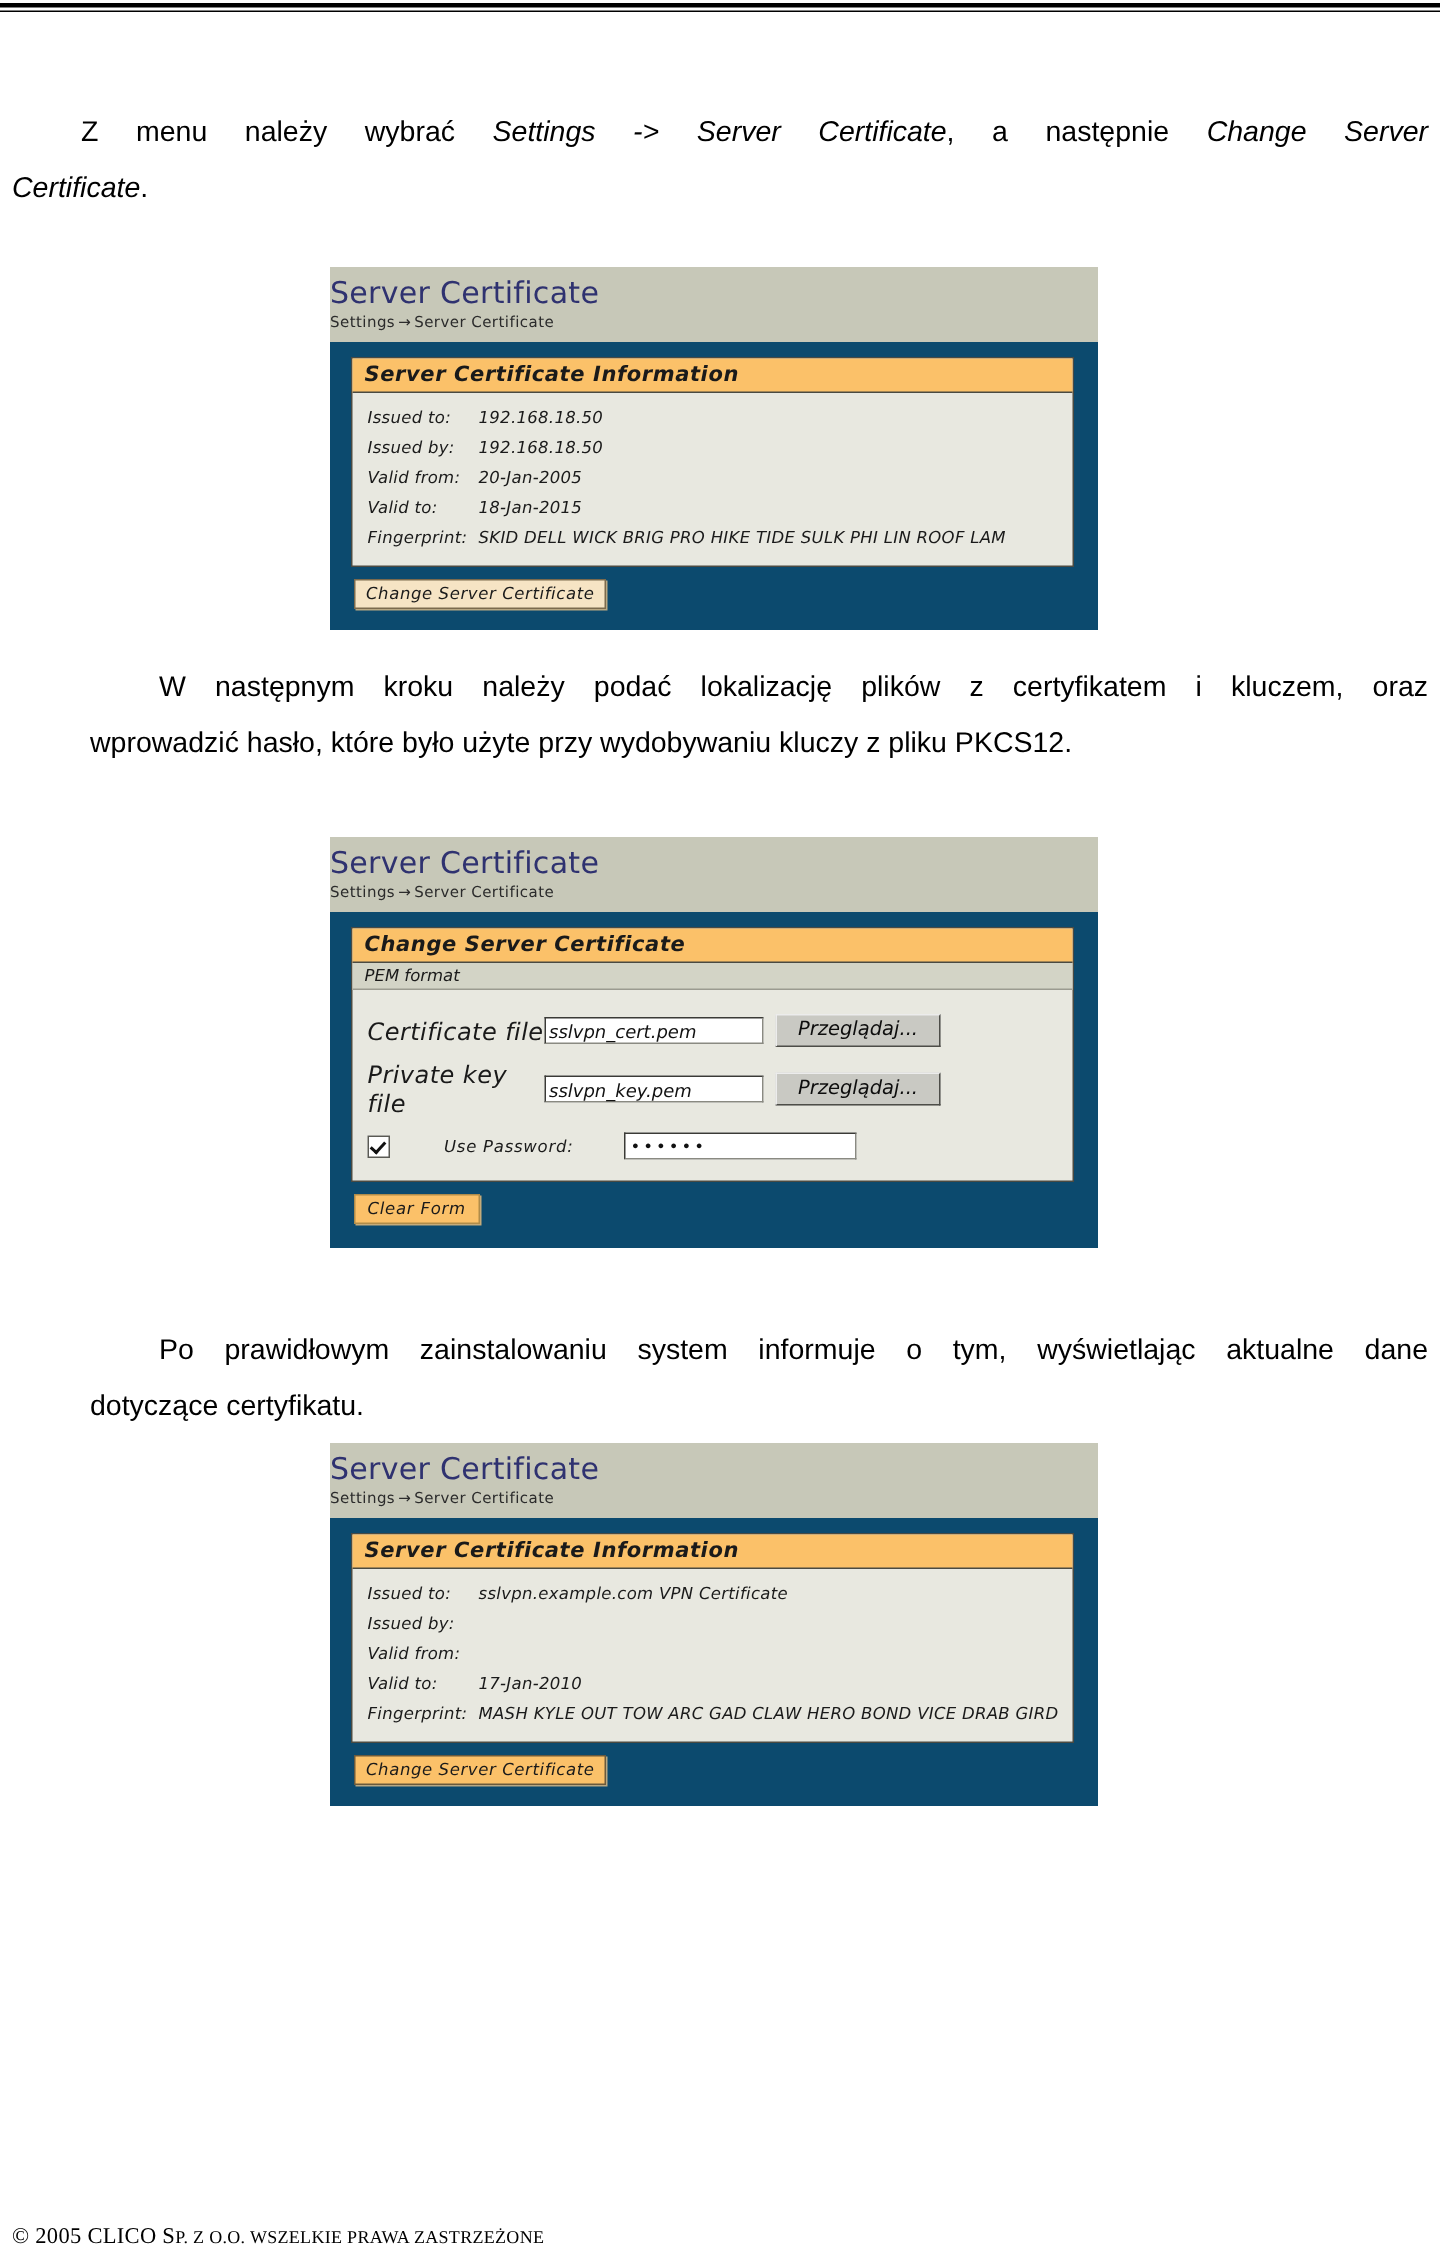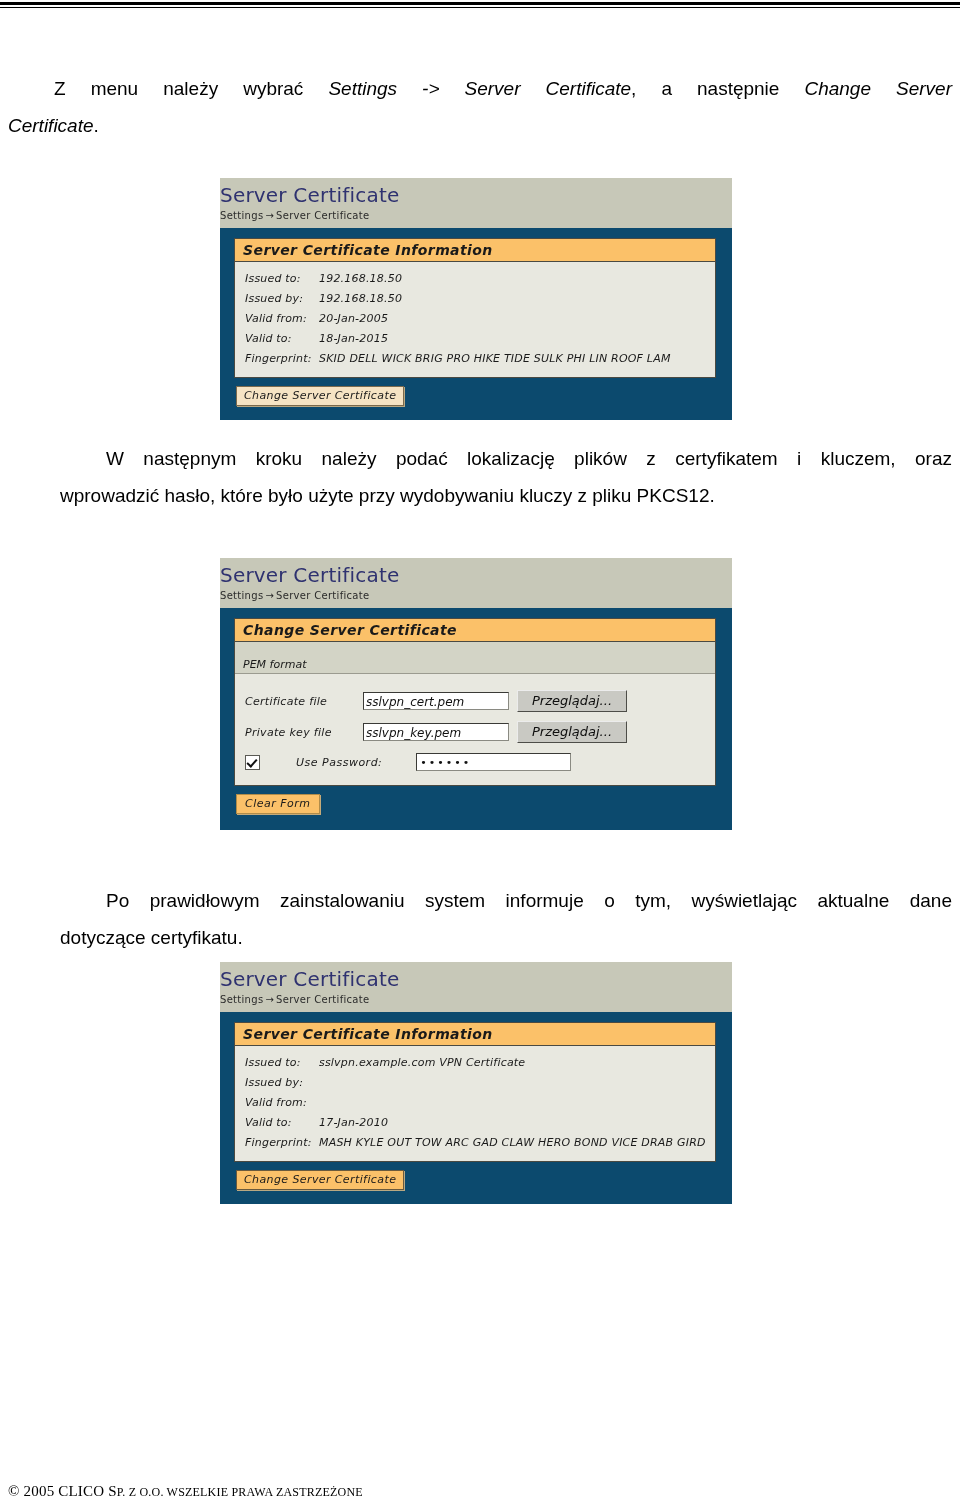--- a/index.html
+++ b/index.html
@@ -116,21 +116,21 @@
     font-weight: bold;
     color: #1a1a1a;
     padding: 3px 8px 3px 8px;
     letter-spacing: 0.4px;
   }
   .panel-sub {
     background: #d3d4c6;
     border-bottom: 1px solid #9b9b90;
     font-size: 11px;
     color: #1a1a1a;
-    padding: 16px 8px 2px 8px;
+    padding: 2px 8px 2px 8px;
   }
   .panel-inner { padding: 7px 8px 8px 10px; }
 
   
   .info-row {
     display: flex;
     font-size: 11px;
     color: #1a1a1a;
     line-height: 20px;
     letter-spacing: 0.2px;
@@ -166,21 +166,21 @@
     box-shadow: 1px 1px 0 #c6ab79;
   }
 
   
   .form-row {
     display: flex;
     align-items: center;
     margin: 9px 0 9px 0;
   }
   .form-label {
-    font-size: 11px;
+    font-size: 16px;
     color: #1a1a1a;
     width: 118px;
     flex: none;
     letter-spacing: 0.3px;
   }
   .txt {
     width: 146px;
     height: 18px;
     line-height: 18px;
     background: #ffffff;

